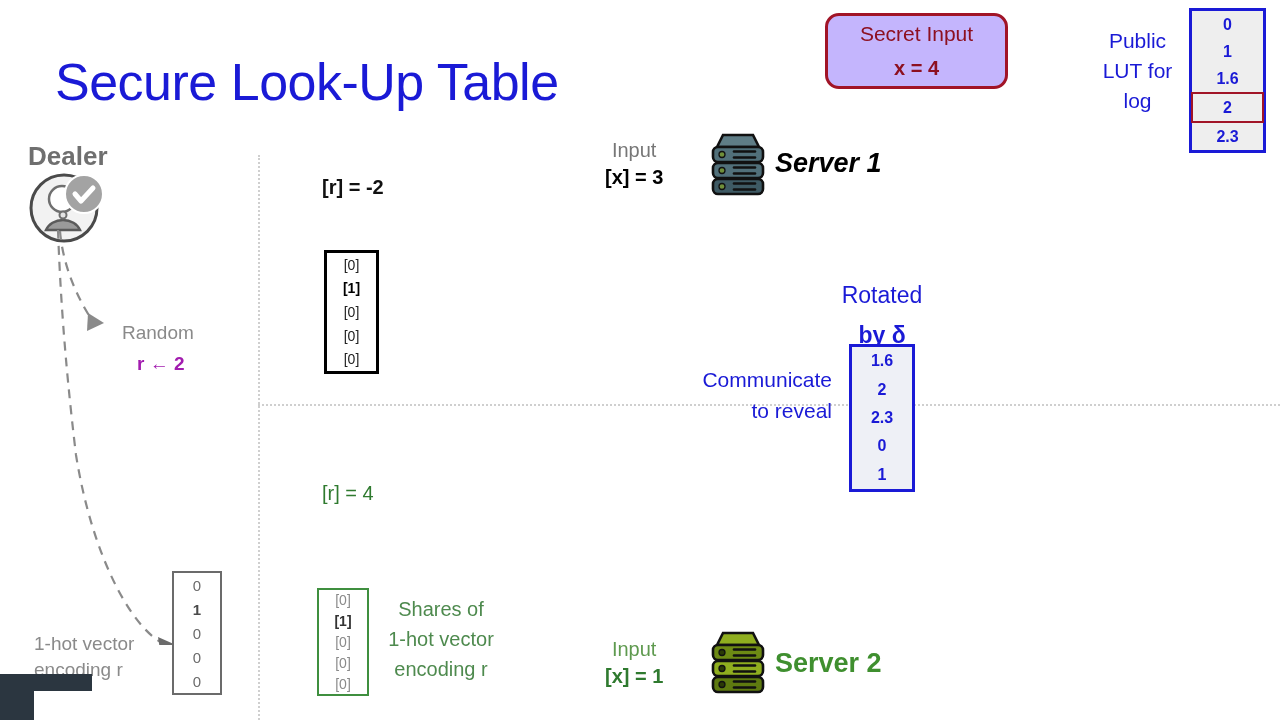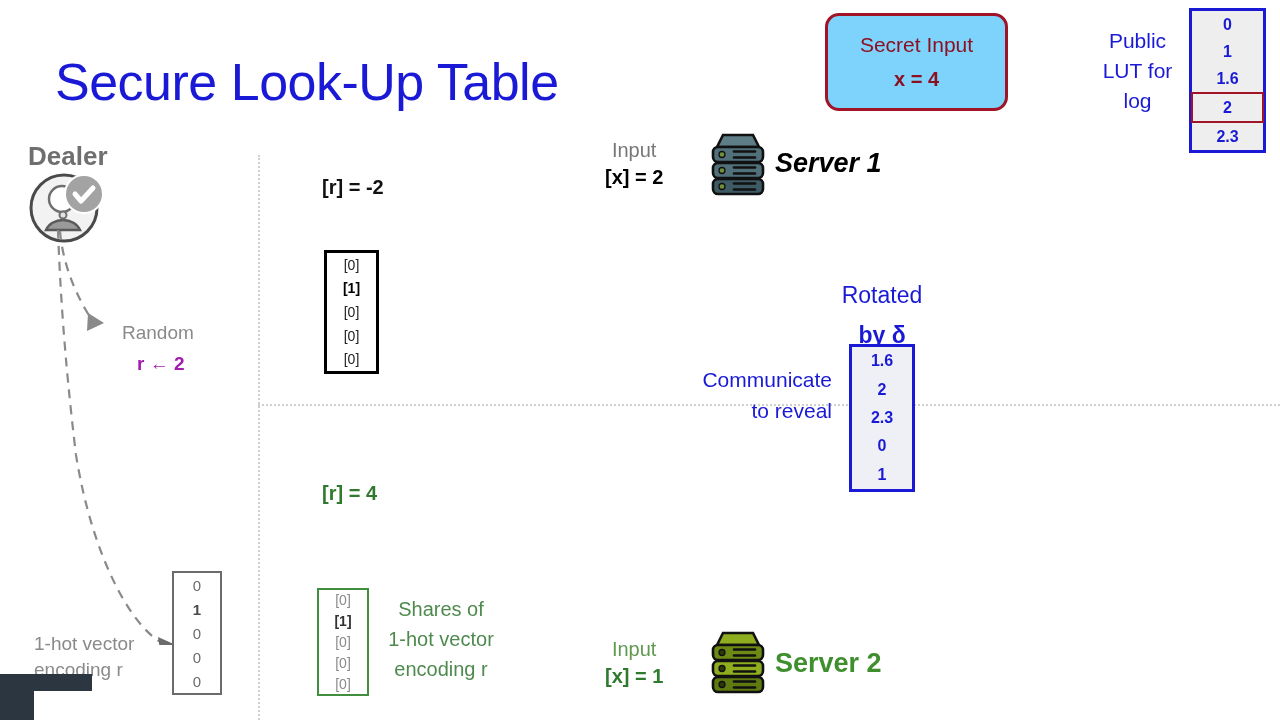--- a/index.html
+++ b/index.html
@@ -122,24 +122,24 @@
   #s1-name {
     left: 775px; top: 148px;
     font-size: 27px; font-weight: bold; color: #000000;
     white-space: nowrap;
     font-style: italic;
   }
 
   
   #secret-box {
     left: 825px; top: 13px;
-    width: 183px; height: 98px;
+    width: 183px; height: 76px;
     border: 3px solid #a11427;
     border-radius: 14px;
-    background: #7dd3fc;
+    background: #c4b5fd;
     box-sizing: border-box;
     display: flex; flex-direction: column;
     align-items: center; justify-content: center;
     color: #8d1020;
   }
   #secret-box .ttl { font-size: 21px; }
   #secret-box .val { font-size: 20px; font-weight: bold; margin-top: 11px; }
 
   
   #lut-label {
@@ -195,21 +195,21 @@
     width: 170px;
     font-size: 21px; color: #1a1ad6;
     text-align: right; line-height: 31px;
   }
   #comm .eq { font-size: 20px; }
   #comm .eq b { font-weight: bold; }
 
   
   #r2-label {
     left: 322px; top: 482px;
-    font-size: 20px; font-weight: bold; color: #2f7a2f;
+    font-size: 20px; font-weight: normal; color: #2f7a2f;
     white-space: nowrap;
   }
   #s2-vec {
     left: 317px; top: 588px;
     width: 52px; height: 108px;
     border: 2.5px solid #3f8f3f;
     background: #ffffff;
     box-sizing: border-box;
     display: flex; flex-direction: column;
     justify-content: space-around; align-items: center;
@@ -297,21 +297,21 @@
   <div class="abs" id="s1-vec">
     <span>[0]</span>
     <span class="hot">[1]</span>
     <span>[0]</span>
     <span>[0]</span>
     <span>[0]</span>
   </div>
 
   <div class="abs" id="s1-input">
     <span>Input</span>
-    <span class="val">[x] = 2</span>
+    <span class="val">[x] = 3</span>
   </div>
 
   <div class="abs" id="s1-icon">
     <svg width="62" height="66" viewBox="0 0 62 66">
       <g stroke="#111111" stroke-width="2.6">
         <path d="M10 17 L16 5 H46 L52 17 Z" fill="#5f7d86"></path>
         <rect x="6" y="17" width="50" height="15" rx="5" fill="#51707a"></rect>
         <rect x="6" y="33" width="50" height="15" rx="5" fill="#51707a"></rect>
         <rect x="6" y="49" width="50" height="15" rx="5" fill="#3e5a64"></rect>
       </g>

